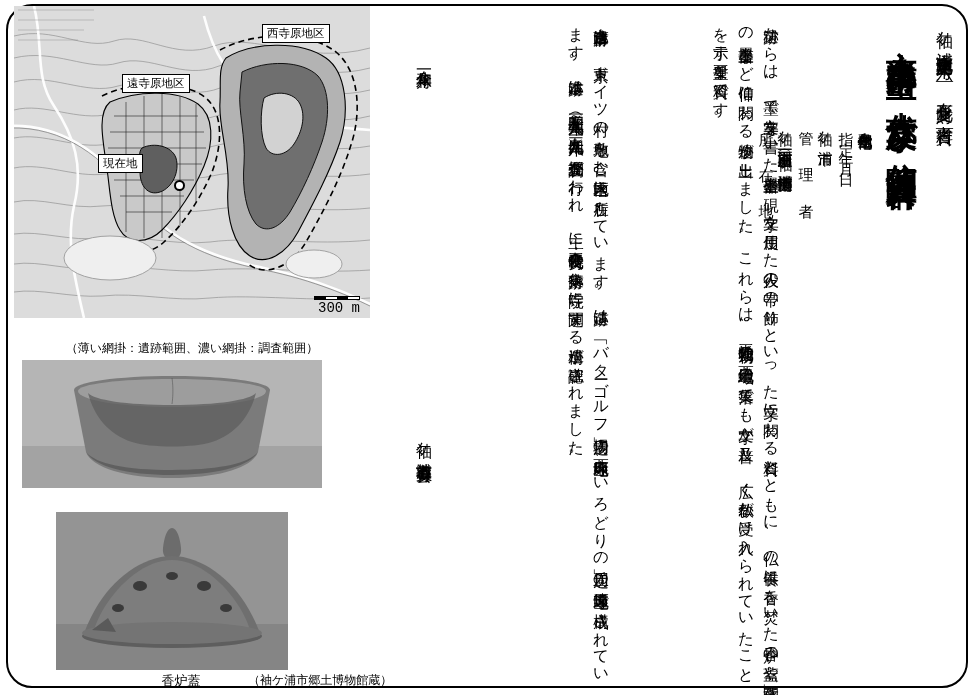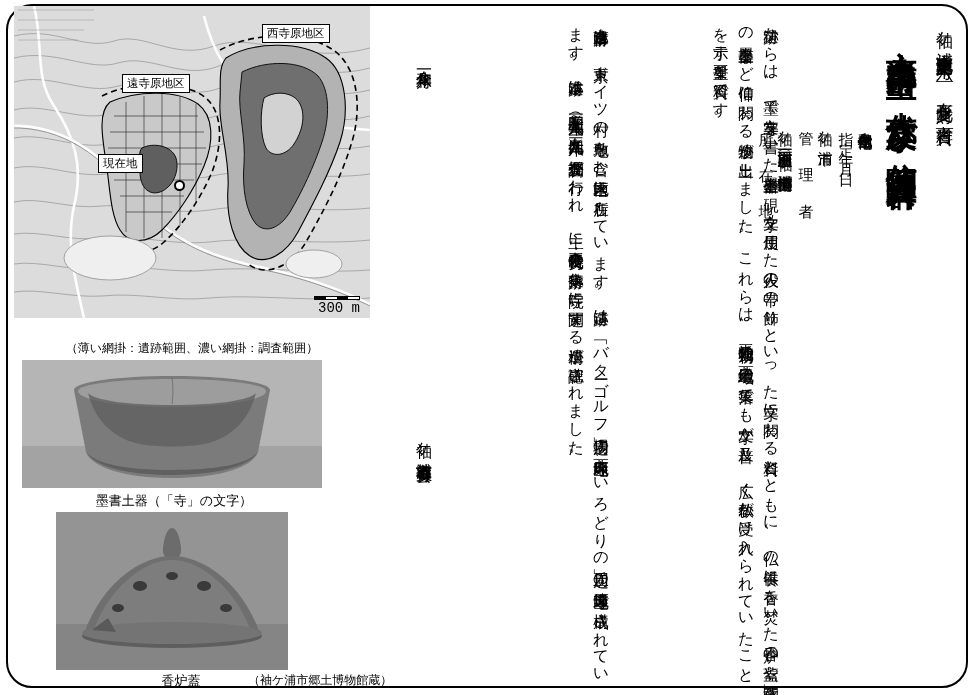--- a/index.html
+++ b/index.html
@@ -312,21 +312,20 @@
       <rect x="0" y="86" width="300" height="42" fill="#a3a3a3"></rect>
       <g>
         <path d="M52,30 C52,22 96,16 150,16 C204,16 248,22 248,30 L236,92 C230,108 196,118 150,118 C104,118 70,108 64,92 Z" fill="#7b7b7b"></path>
         <path d="M56,31 C56,24 98,19 150,19 C202,19 244,24 244,31 C244,40 202,47 150,47 C98,47 56,40 56,31 Z" fill="#9d9d9d"></path>
         <path d="M66,33 C72,40 104,45 150,45 C196,45 228,40 234,33 C228,56 214,74 190,82 C172,88 128,88 110,82 C86,74 72,56 66,33 Z" fill="#5d5d5d" opacity="0.75"></path>
         <path d="M64,92 C72,106 104,115 150,115 C196,115 228,106 236,92 C226,104 196,110 150,110 C104,110 74,104 64,92 Z" fill="#4f4f4f" opacity="0.6"></path>
         <path d="M150,18 C150,18 152,30 150,44" stroke="#4a4a4a" stroke-width="1" fill="none" opacity="0.5"></path>
       </g>
     </svg>
   </div>
-  <div class="photo1-cap">墨書土器（「寺」の文字）</div>
 
   <div class="photo2">
     <svg width="232" height="158" viewBox="0 0 232 158">
       <rect x="0" y="0" width="232" height="158" fill="#949494"></rect>
       <rect x="0" y="112" width="232" height="46" fill="#858585"></rect>
       <g>
 
         <path d="M116,16 C121,16 124,26 125,36 C126,44 121,48 116,48 C111,48 106,44 107,36 C108,26 111,16 116,16 Z" fill="#6c6c6c"></path>
 
         <path d="M116,44 C146,44 176,68 192,96 C200,110 204,120 204,124 L28,124 C28,120 32,110 40,96 C56,68 86,44 116,44 Z" fill="#6f6f6f"></path>

